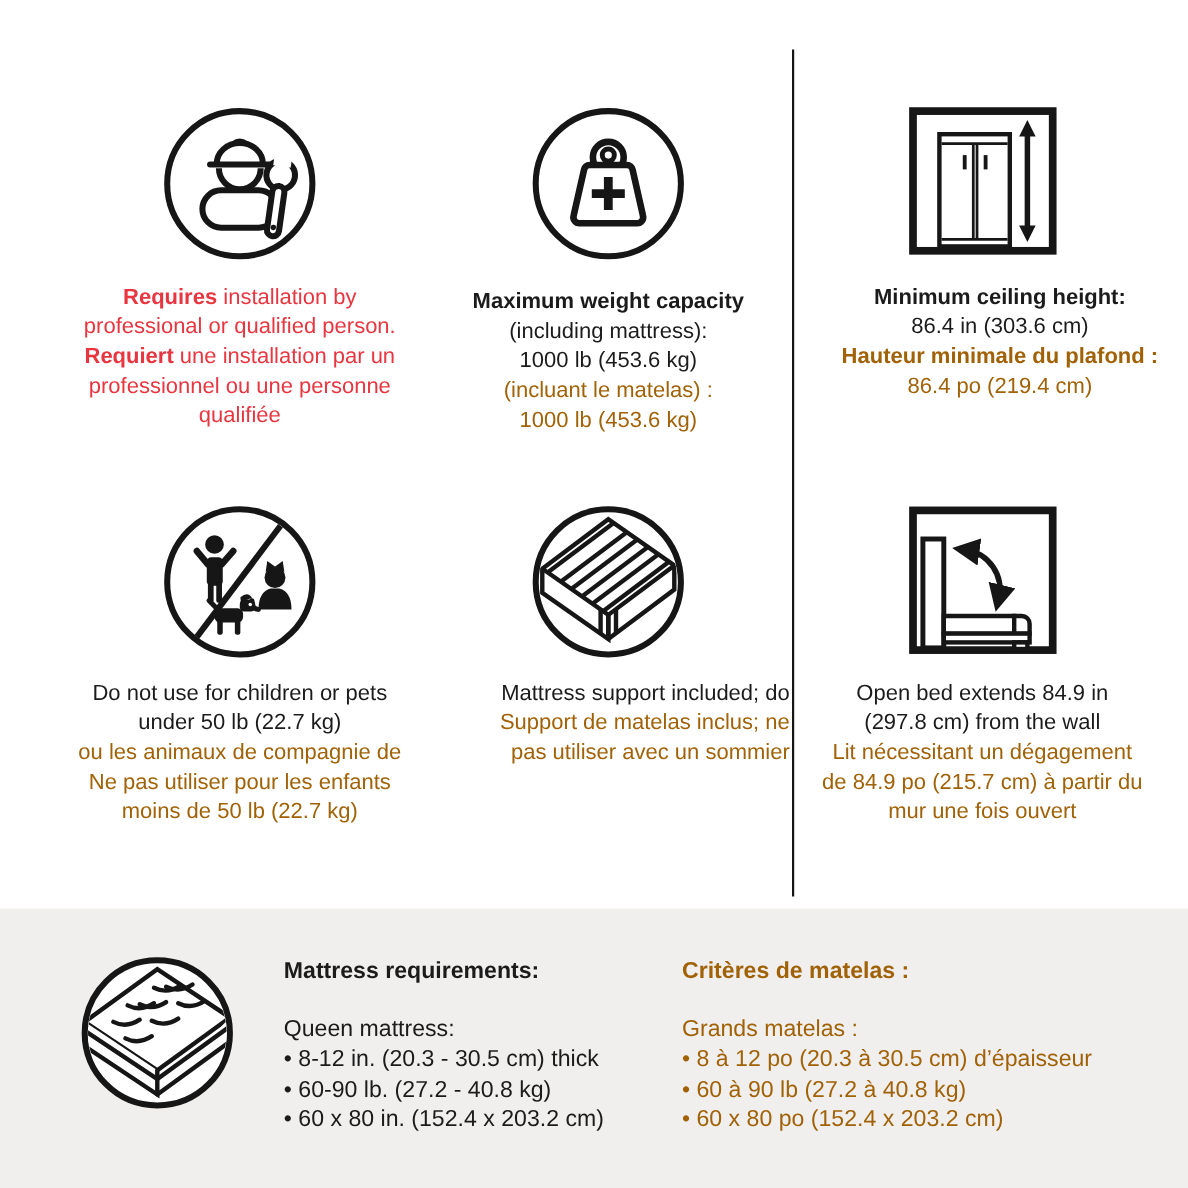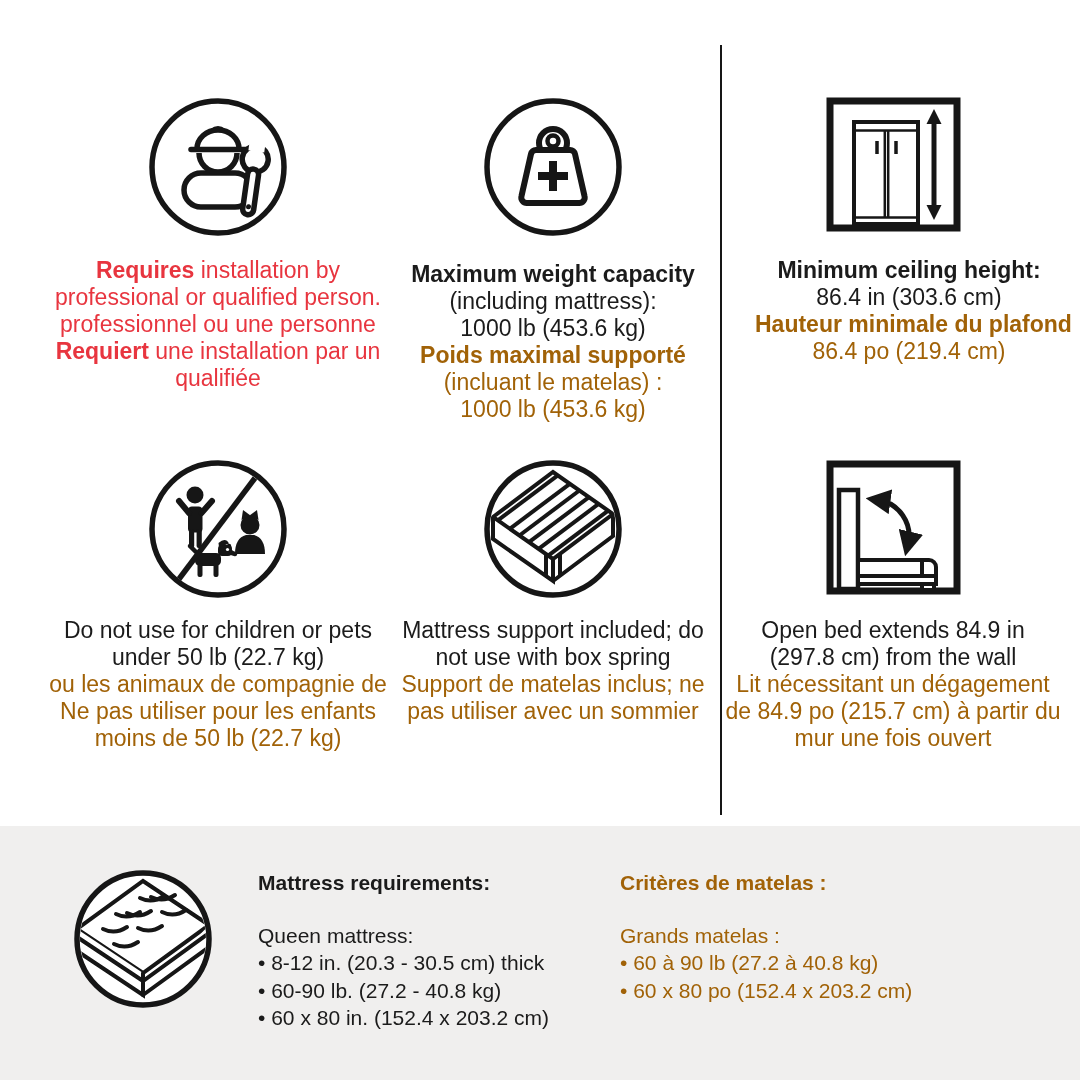--- a/index.html
+++ b/index.html
@@ -2,21 +2,21 @@
 <html><head>
 <meta charset="utf-8">
 <style>
   html,body{margin:0;padding:0;}
   body{
     width:1080px;height:1080px;position:relative;background:#ffffff;
     font-family:"Liberation Sans", sans-serif;color:#1b1b1b;overflow:hidden;
   }
   .block{position:absolute;text-align:center;}
   .icon{display:block;margin:0 auto;}
-  .txt{font-size:23px;line-height:27px;}
+  .txt{font-size:20px;line-height:27px;}
   .line{white-space:nowrap;}
   .red{color:#e8353f;}
   .gray{color:#a16207;}
   .bold{font-weight:bold;}
   .divider{position:absolute;left:720px;top:45px;width:2px;height:770px;background:#161616;}
   .band{position:absolute;left:0;top:826px;width:1080px;height:254px;background:#f0efee;}
   .band .icon{position:absolute;left:73px;top:43px;}
   .col{position:absolute;top:43px;font-size:21px;line-height:27.5px;text-align:left;}
   .col-en{left:258px;}
   .col-fr{left:620px;}
@@ -41,39 +41,38 @@
     <g transform="rotate(8 104 85)">
       <circle cx="104" cy="62" r="13" fill="#fff" stroke="#161616" stroke-width="5.5"></circle>
       <rect x="96" y="41" width="16" height="13" fill="#fff" stroke="none"></rect>
       <rect x="98.5" y="72" width="11" height="46" rx="5.5" fill="#fff" stroke="#161616" stroke-width="5.5"></rect>
       <circle cx="104" cy="110" r="2.5" fill="#161616"></circle>
     </g>
   </svg>
   <div class="txt red" style="margin-top:20px;">
     <div class="line"><span class="bold">Requires</span><span> installation by</span></div>
     <div class="line">professional or qualified person.</div>
+    <div class="line"><span class="bold">Requiert</span><span> une installation par un</span></div>
     <div class="line">professionnel ou une personne</div>
-    <div class="line"><span class="bold">Requiert</span><span> une installation par un</span></div>
     <div class="line">qualifiée</div>
   </div>
 </div>
 
 <div class="block" style="left:388px;top:97px;width:330px;">
   <svg class="icon" width="140" height="140" viewBox="0 0 140 140">
     <circle cx="70" cy="70" r="66" fill="#fff" stroke="#161616" stroke-width="5.5"></circle>
     <circle cx="70" cy="46" r="14" fill="#fff" stroke="#161616" stroke-width="6"></circle>
     <path d="M53,53 h34 a5,5 0 0 1 5,4 l9.5,42 a5.5,5.5 0 0 1 -5.5,7 h-52 a5.5,5.5 0 0 1 -5.5,-7 l9.5,-42 a5,5 0 0 1 5,-4 z" fill="#fff" stroke="#161616" stroke-width="6" stroke-linejoin="round"></path>
     <circle cx="70" cy="44" r="5.5" fill="#fff" stroke="#161616" stroke-width="4.5"></circle>
     <path d="M66,64 h8 v11 h11 v8 h-11 v11 h-8 v-11 h-11 v-8 h11 z" fill="#161616"></path>
   </svg>
   <div class="txt" style="margin-top:24px;">
     <div class="line bold">Maximum weight capacity</div>
     <div class="line">(including mattress):</div>
     <div class="line">1000 lb (453.6 kg)</div>
-    <div class="line bold gray">Poids maximal supporté</div>
     <div class="line gray">(incluant le matelas) :</div>
     <div class="line gray">1000 lb (453.6 kg)</div>
   </div>
 </div>
 
 <div class="block" style="left:723px;top:97px;width:340px;">
   <svg class="icon" width="135" height="135" viewBox="0 0 135 135">
     <rect x="4" y="4" width="127" height="127" fill="#fff" stroke="#161616" stroke-width="7"></rect>
     <rect x="28" y="25" width="64" height="102" fill="#fff" stroke="#161616" stroke-width="4"></rect>
     <line x1="30" y1="33.5" x2="90" y2="33.5" stroke="#161616" stroke-width="2.5"></line>
@@ -144,23 +143,22 @@
       <line x1="46" y1="83.2" x2="106" y2="38.2"></line>
       <line x1="55.6" y1="89.9" x2="115.6" y2="44.9"></line>
       <line x1="65.2" y1="96.6" x2="125.2" y2="51.6"></line>
       <path d="M10,58 L10,80 L70,122 L70,100"></path>
       <path d="M130,55 L130,77 L70,122"></path>
       <line x1="70" y1="100" x2="70" y2="122"></line>
       <line x1="63" y1="95" x2="63" y2="117"></line>
       <line x1="77" y1="95" x2="77" y2="117"></line>
     </g>
   </svg>
-  <div class="txt" style="margin-top:18px;">
+  <div class="txt" style="margin-top:18px;text-align:right;">
     <div class="line">Mattress support included; do</div>
-    <div class="line">not use with box spring</div>
     <div class="line gray">Support de matelas inclus; ne</div>
     <div class="line gray">pas utiliser avec un sommier</div>
   </div>
 </div>
 
 <div class="block" style="left:723px;top:460px;width:340px;">
   <svg class="icon" width="135" height="135" viewBox="0 0 135 135">
     <defs>
       <marker id="mA" viewBox="0 0 10 10" refX="5" refY="5" markerWidth="5" markerHeight="5" orient="auto-start-reverse">
         <path d="M0,0 L10,5 L0,10 z" fill="#161616"></path>
@@ -214,17 +212,18 @@
       <li class="bullet">8-12 in. (20.3 - 30.5 cm) thick</li>
       <li class="bullet">60-90 lb. (27.2 - 40.8 kg)</li>
       <li class="bullet">60 x 80 in. (152.4 x 203.2 cm)</li>
     </ul>
   </div>
 
   <div class="col col-fr gray">
     <p class="heading">Critères de matelas :</p>
     <ul>
       <li>Grands matelas :</li>
+      <li class="bullet">8 à 12 po (20.3 à 30.5 cm) d’épaisseur</li>
       <li class="bullet">60 à 90 lb (27.2 à 40.8 kg)</li>
       <li class="bullet">60 x 80 po (152.4 x 203.2 cm)</li>
     </ul>
   </div>
 </div>
 
 </body></html>

